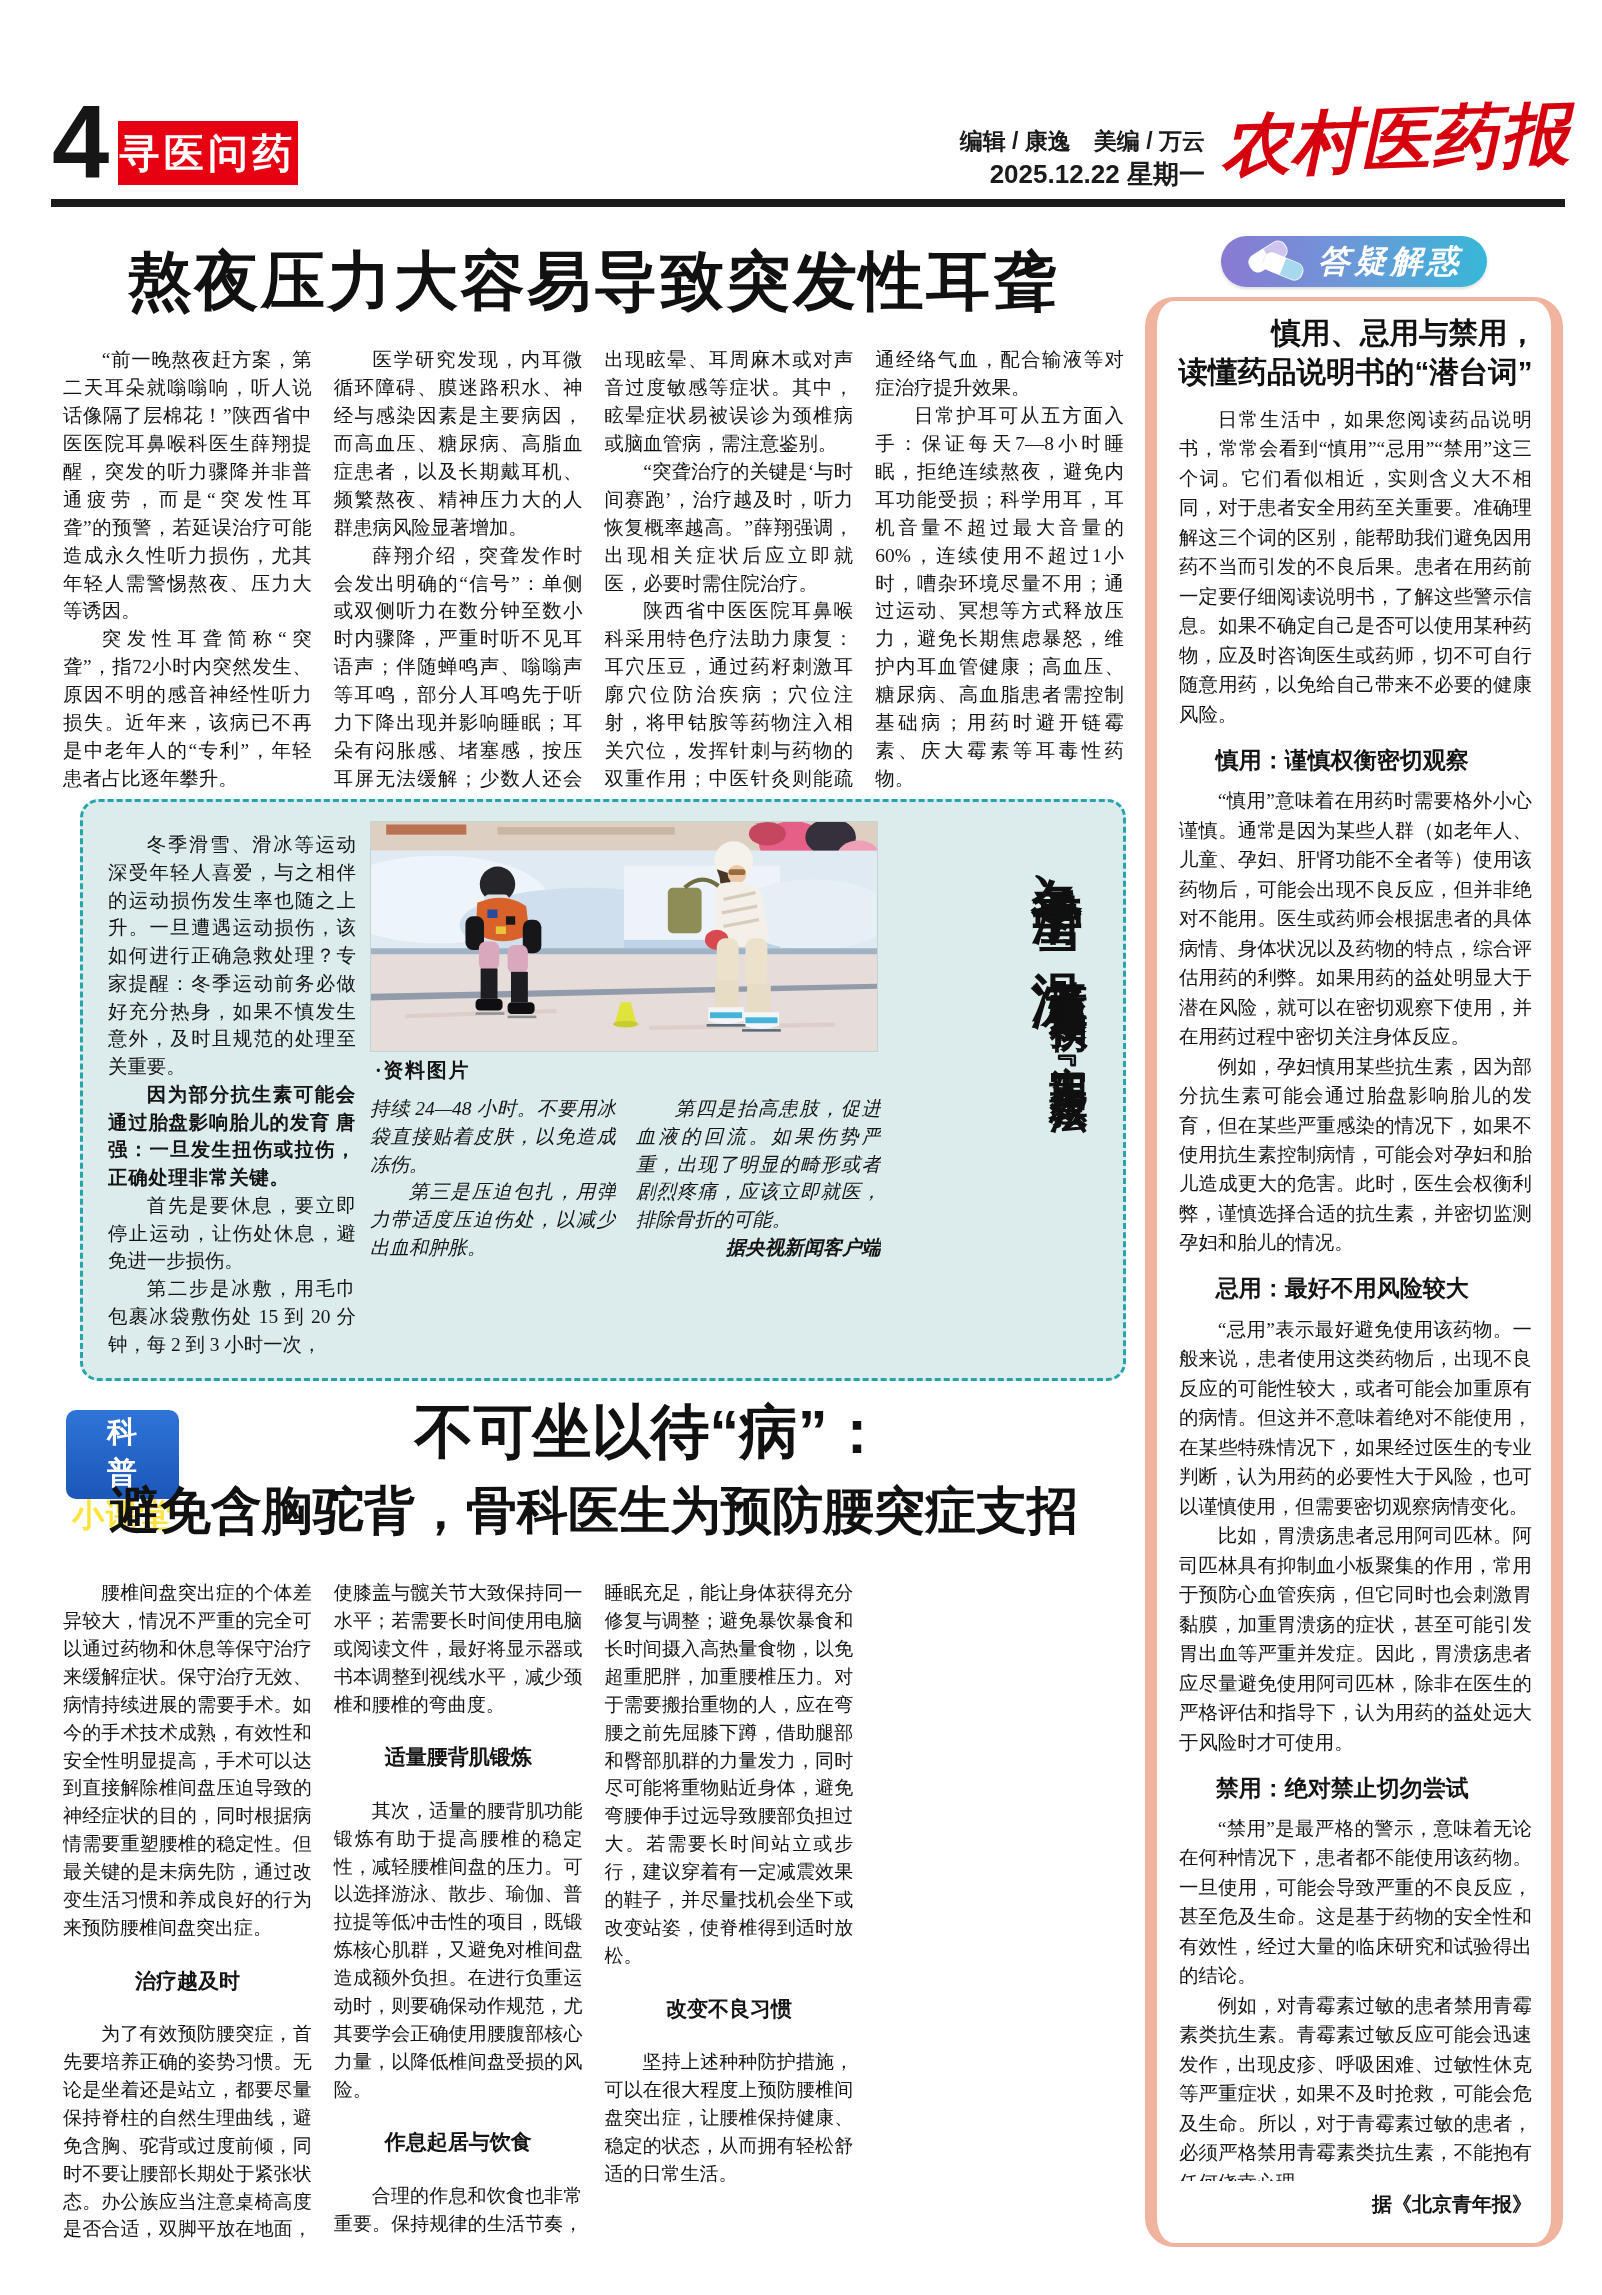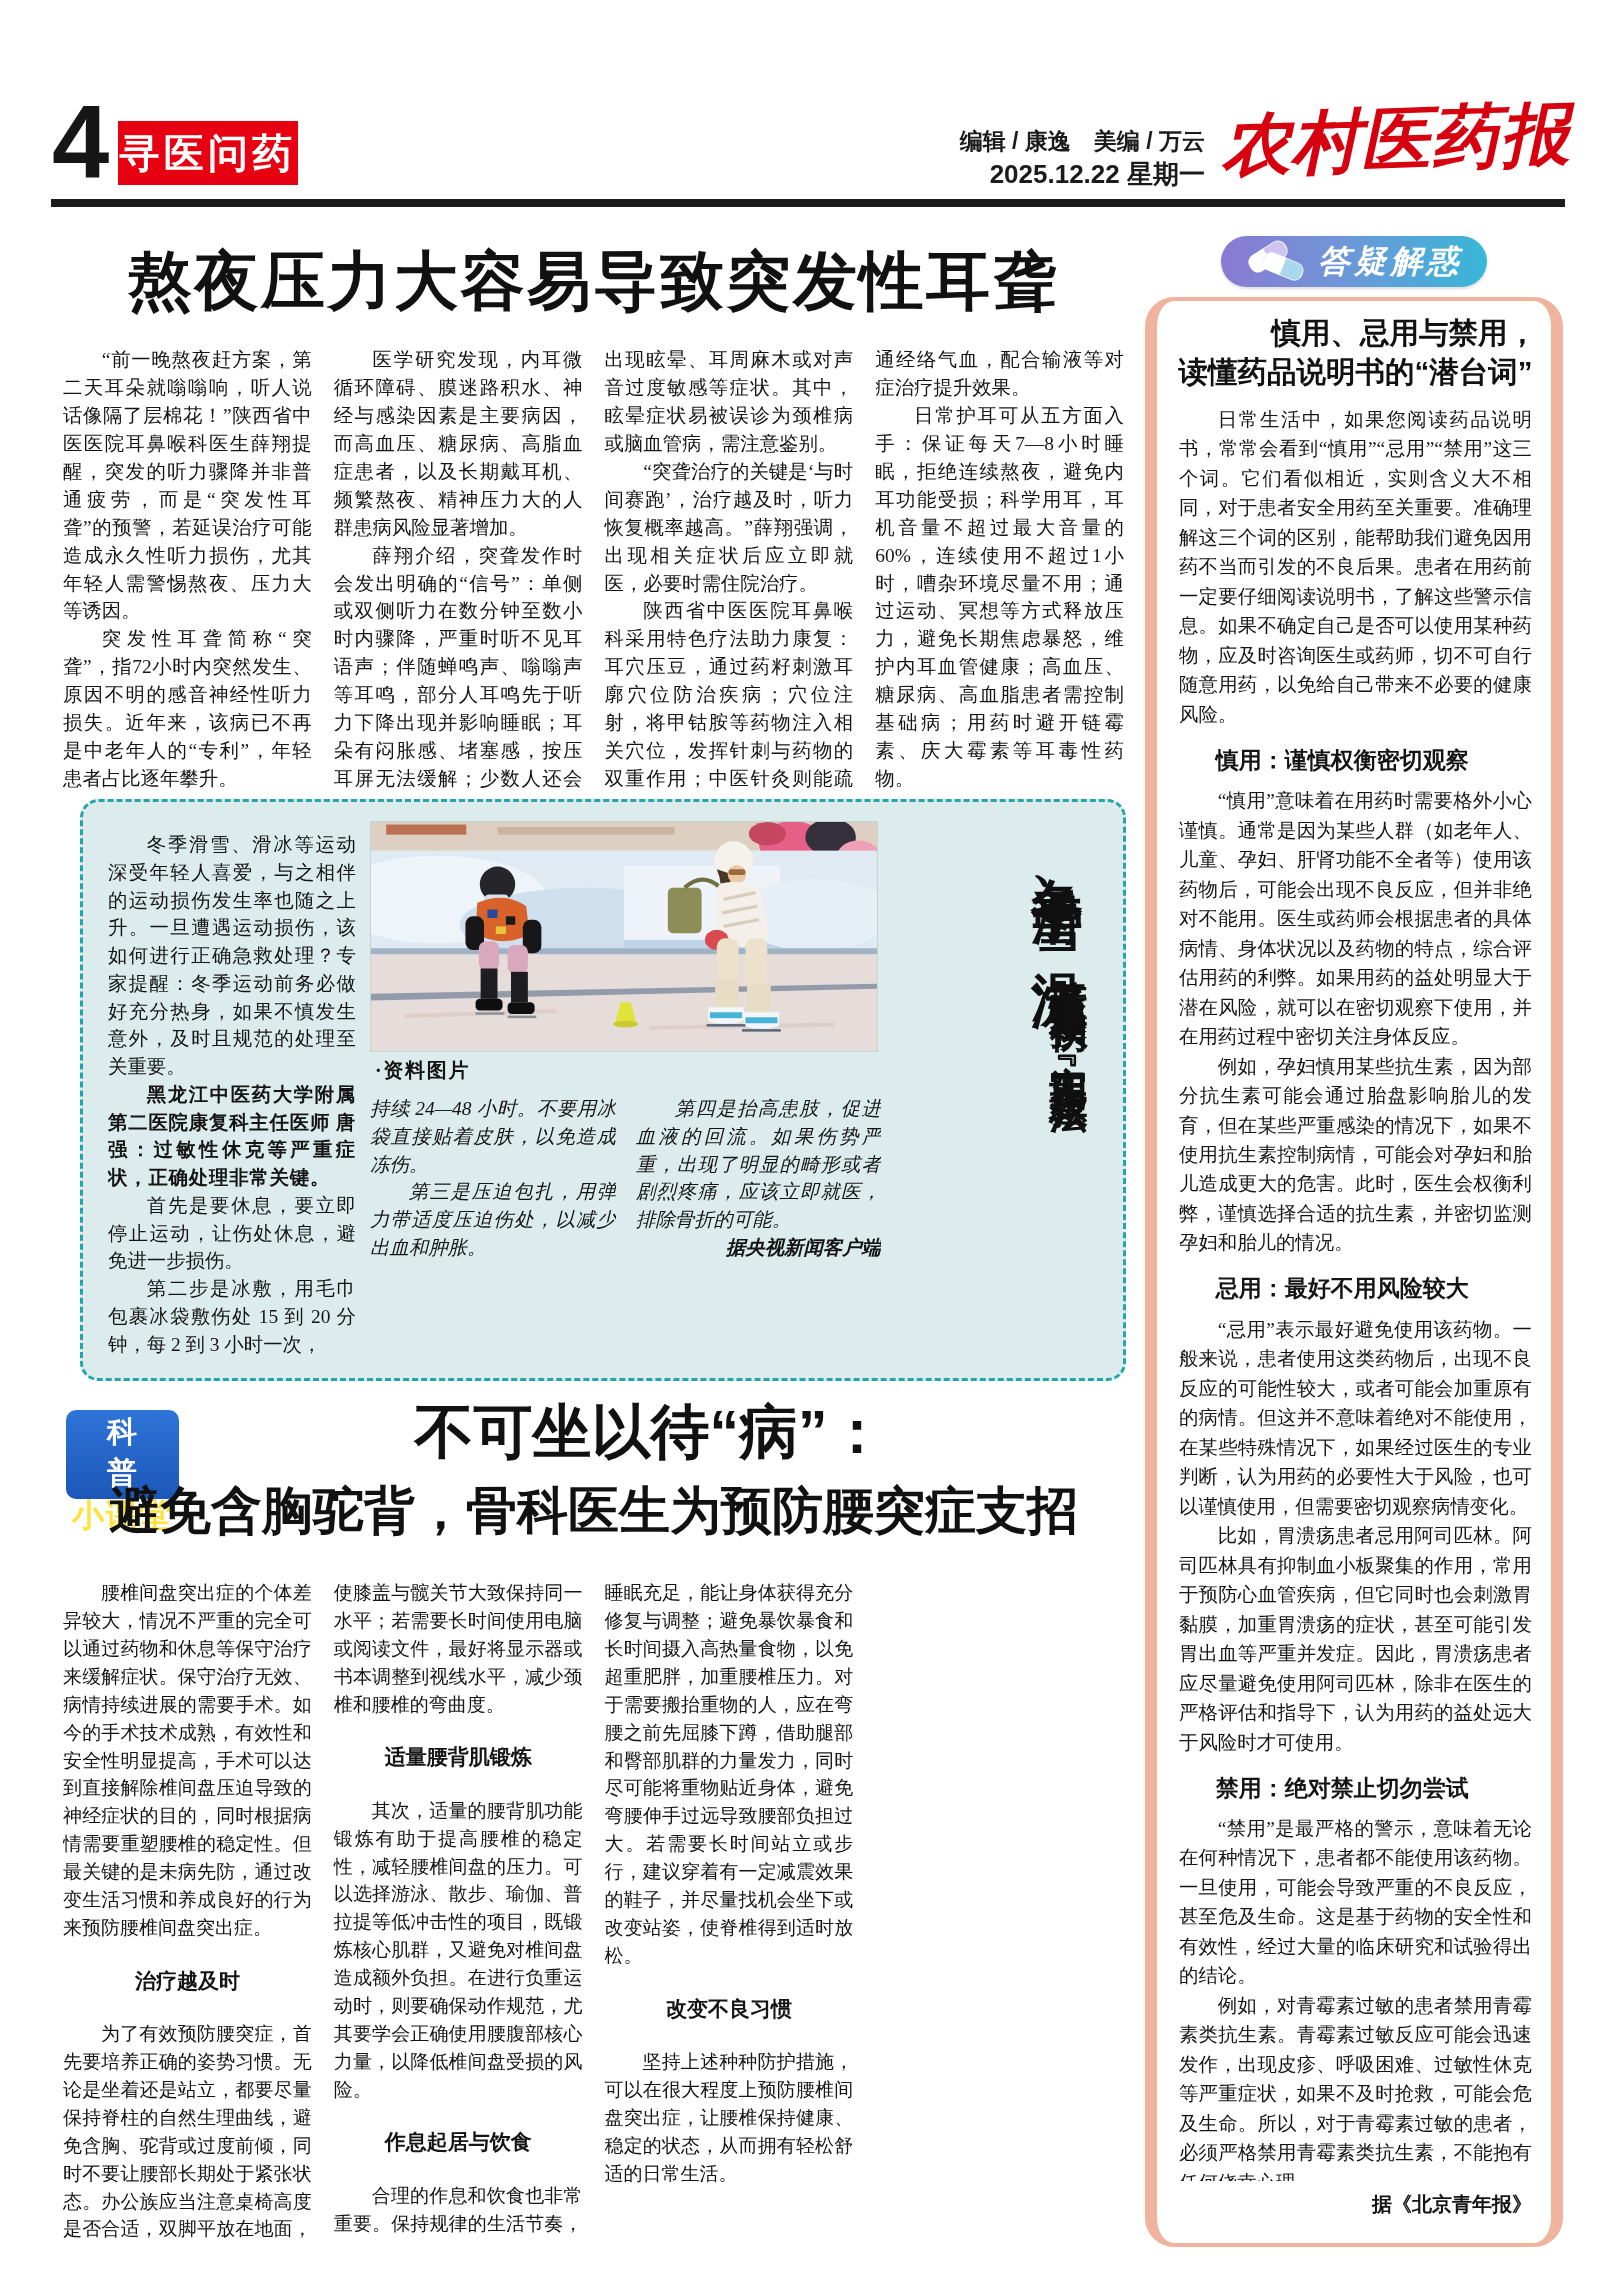--- a/index.html
+++ b/index.html
@@ -113,21 +113,21 @@
     <p>薛翔介绍，突聋发作时会发出明确的“信号”：单侧或双侧听力在数分钟至数小时内骤降，严重时听不见耳语声；伴随蝉鸣声、嗡嗡声等耳鸣，部分人耳鸣先于听力下降出现并影响睡眠；耳朵有闷胀感、堵塞感，按压耳屏无法缓解；少数人还会出现眩晕、耳周麻木或对声音过度敏感等症状。其中，眩晕症状易被误诊为颈椎病或脑血管病，需注意鉴别。</p>
     <p>“突聋治疗的关键是‘与时间赛跑’，治疗越及时，听力恢复概率越高。”薛翔强调，出现相关症状后应立即就医，必要时需住院治疗。</p>
     <p>陕西省中医医院耳鼻喉科采用特色疗法助力康复：耳穴压豆，通过药籽刺激耳廓穴位防治疾病；穴位注射，将甲钴胺等药物注入相关穴位，发挥针刺与药物的双重作用；中医针灸则能疏通经络气血，配合输液等对症治疗提升效果。</p>
     <p>日常护耳可从五方面入手：保证每天7—8小时睡眠，拒绝连续熬夜，避免内耳功能受损；科学用耳，耳机音量不超过最大音量的60%，连续使用不超过1小时，嘈杂环境尽量不用；通过运动、冥想等方式释放压力，避免长期焦虑暴怒，维护内耳血管健康；高血压、糖尿病、高血脂患者需控制基础病；用药时避开链霉素、庆大霉素等耳毒性药物。</p>
 
   </div>
 
   <div class="skate-box">
     <div class="box-left">
       <p>冬季滑雪、滑冰等运动深受年轻人喜爱，与之相伴的运动损伤发生率也随之上升。一旦遭遇运动损伤，该如何进行正确急救处理？专家提醒：冬季运动前务必做好充分热身，如果不慎发生意外，及时且规范的处理至关重要。</p>
-      <p class="doctor-line">黑龙江中医药大学附属第二医院康复科主任医师 唐强：过敏性休克等严重症状，正确处理非常关键。</p>
+      <p class="doctor-line">因为部分抗生素可能会通过胎盘影响胎儿的发育 唐强：一旦发生扭伤或拉伤，正确处理非常关键。</p>
       <p>首先是要休息，要立即停止运动，让伤处休息，避免进一步损伤。</p>
       <p>第二步是冰敷，用毛巾包裹冰袋敷伤处 15 到 20 分钟，每 2 到 3 小时一次，</p>
     </div>
 
     <svg class="box-photo" viewBox="0 0 600 272" preserveAspectRatio="none">
       <rect width="600" height="272" fill="#e9e2dc"></rect>
       <rect y="0" width="600" height="34" fill="#ddcfc1"></rect>
       <rect x="18" y="3" width="95" height="12" fill="#b4623f" opacity=".85"></rect>
       <rect x="150" y="6" width="210" height="9" fill="#c9b5a2"></rect>
       <g>

